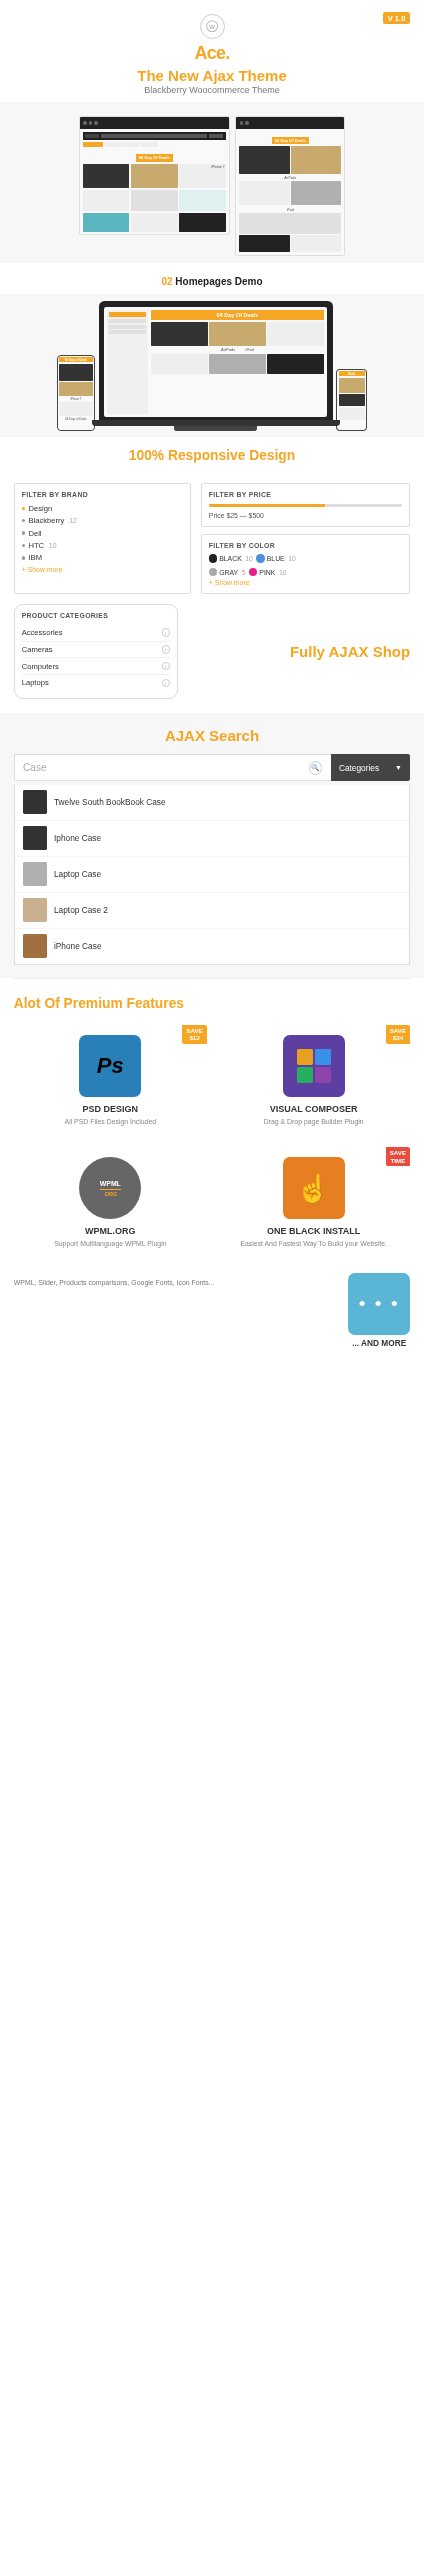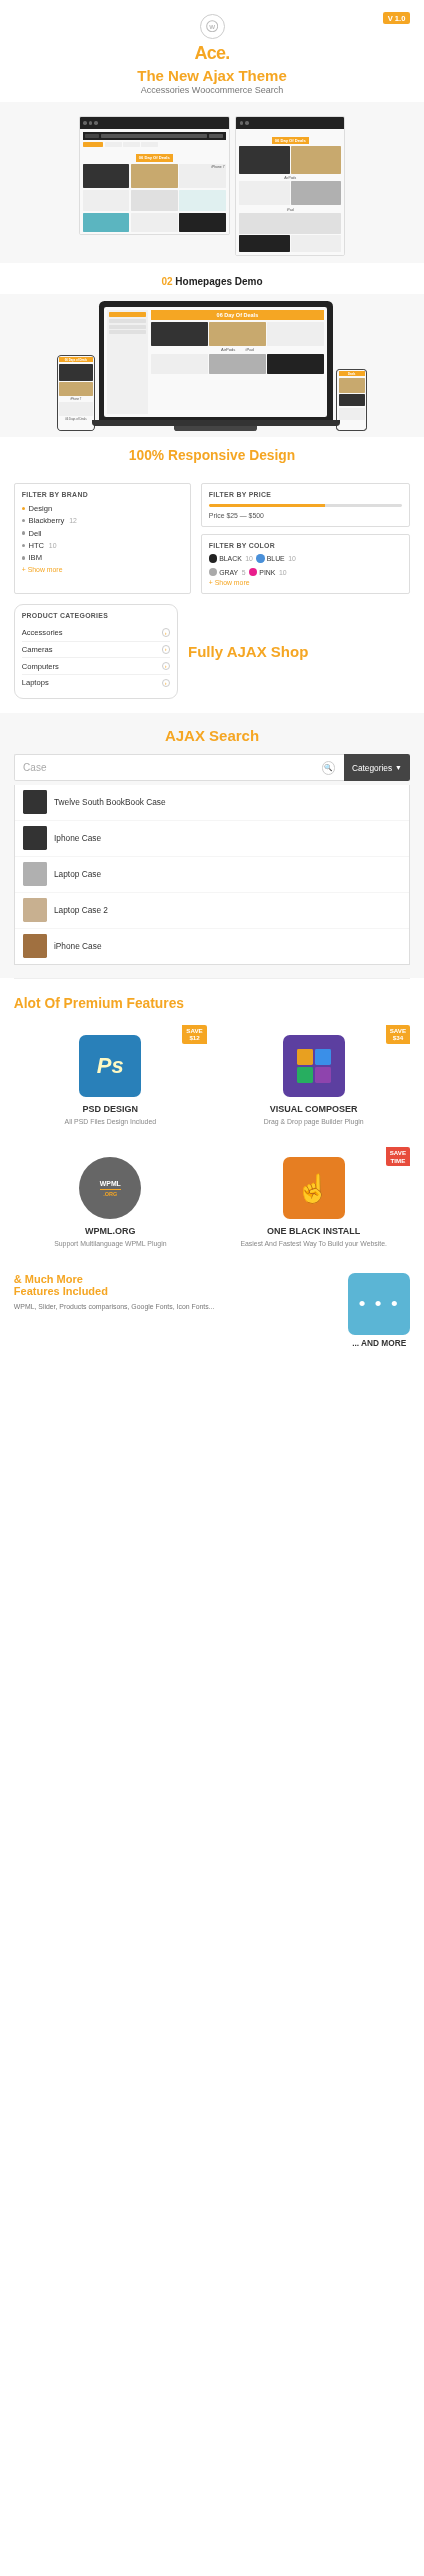--- a/index.html
+++ b/index.html
@@ -381,21 +381,21 @@
       color: #999;
     }
     .search-categories-btn {
       background: #444;
       color: #fff;
       font-size: 8.3px;
       padding: 5.5px 8.3px;
       border-radius: 0 2.1px 2.1px 0;
       display: flex;
       align-items: center;
-      gap: 3px;
+      gap: 16px;
     }
     .search-results {
       background: #fff;
       border: 0.7px solid #ddd;
       border-top: none;
     }
     .search-result-item {
       display: flex;
       align-items: center;
       gap: 6.9px;
@@ -512,21 +512,21 @@
 
     
     .section-divider {
       height: 0.7px;
       background: #eee;
       margin: 0 13.8px;
     }
 
     
     .ps-icon {
-      color: #fef9c3;
+      color: #000000;
       font-weight: 900;
       font-size: 22px;
       font-style: italic;
     }
 
     
     .cube-icon {
       display: grid;
       grid-template-columns: 1fr 1fr;
       gap: 2.1px;
@@ -574,21 +574,21 @@
           <text x="9" y="13" text-anchor="middle" font-size="9" fill="#bbb" font-weight="700">W</text>
         </svg>
       </div>
     </div>
     <div class="header-logo-text">
       <span>Ace</span><span style="color:#f5a623;">.</span>
     </div>
     <div class="header-tagline-main">
       <span>The New </span><span style="color:#f5a623;">Ajax</span><span> Theme</span>
     </div>
-    <div class="header-tagline-sub">Accessories Woocommerce Search</div>
+    <div class="header-tagline-sub">Blackberry Woocommerce Theme</div>
   </div>
 
   <div class="mockup-section">
     <div class="mockup-screenshots">
 
       <div class="mockup-left">
         <div class="mockup-nav">
           <div class="nav-dot"></div>
             <div class="nav-dot"></div>
             <div class="nav-dot"></div>
@@ -805,21 +805,21 @@
         </div>
         <div class="cat-item">
           <span>Computers</span>
           <div class="cat-arrow">›</div>
         </div>
         <div class="cat-item">
           <span>Laptops</span>
           <div class="cat-arrow">›</div>
         </div>
       </div>
-      <div style="display:flex;align-items:center;justify-content:flex-start;flex:1.5;">
+      <div style="display:flex;align-items:center;justify-content:flex-end;flex:1.5;">
         <div class="ajax-shop-title">
           <span>Fully </span><span style="color:#f5a623;">AJAX</span><span> Shop</span>
         </div>
       </div>
     </div>
   </div>
 
   <div class="section-divider"></div>
 
   <div class="ajax-search-section">
@@ -909,24 +909,20 @@
           <span class="click-icon">☝</span>
         </div>
         <div class="feature-name">ONE BLACK INSTALL</div>
         <div class="feature-desc">Easiest And Fastest Way To Build your Website.</div>
       </div>
 
     </div>
 
     <div class="more-features-section" style="padding:13.8px 0 0;">
       <div class="more-features-left">
-        <div class="more-features-title">
-          <span style="color:#f5a623;">&amp; </span><span style="color:#f5a623;">Much More</span><br>
-          <span> Features Included</span>
-        </div>
         <div class="more-features-desc">WPML, Slider, Products comparisons, Google Fonts, Icon Fonts...</div>
       </div>
       <div style="display:flex;flex-direction:column;align-items:center;gap:3.4px;">
         <div class="more-features-icon-box">
           <span class="dots-icon">• • •</span>
         </div>
         <div style="font-size:8.3px;font-weight:700;color:#333;text-align:center;">... AND MORE</div>
       </div>
     </div>
 

